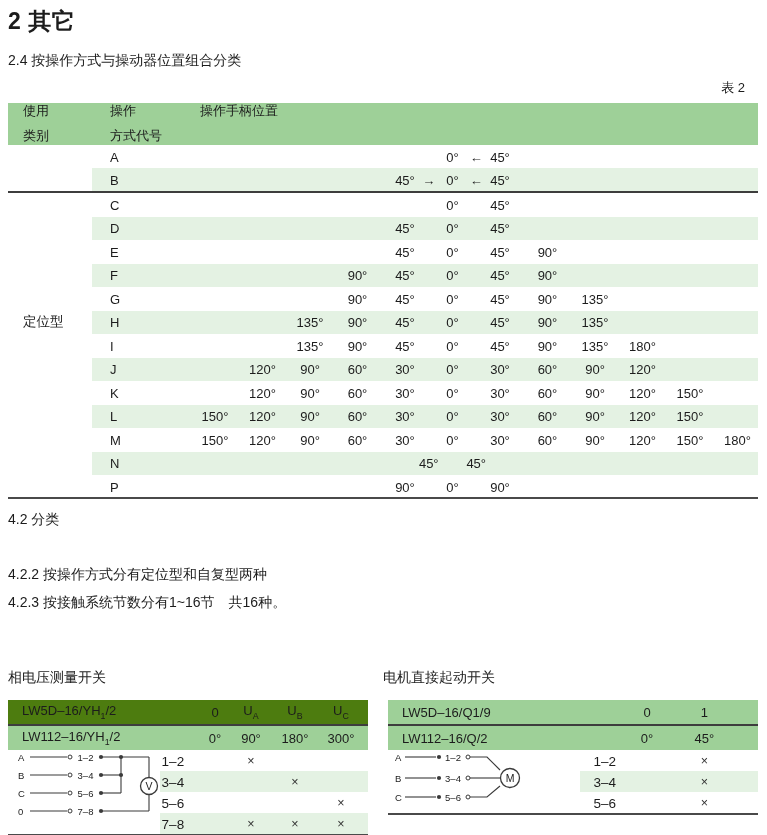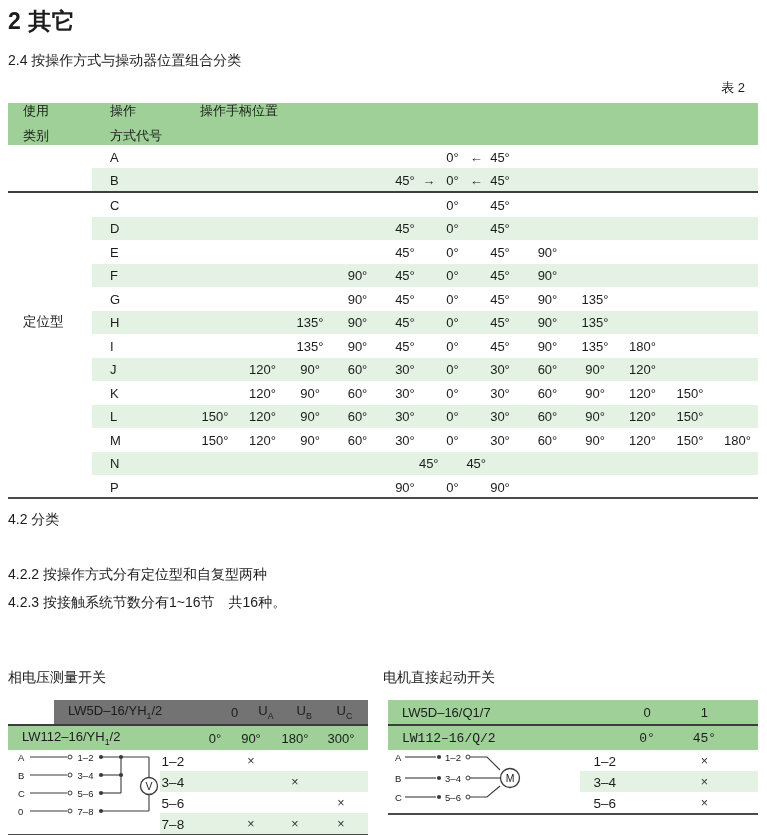--- a/index.html
+++ b/index.html
@@ -214,21 +214,21 @@
   </div>
 
   <div class="abs sec42" style="top:511px">4.2 分类</div>
   <div class="abs sec42" style="top:566px">4.2.2 按操作方式分有定位型和自复型两种</div>
   <div class="abs sec42" style="top:594px">4.2.3 按接触系统节数分有1~16节　共16种。</div>
 
   <div class="abs subttl" style="left:8px">相电压测量开关</div>
   <div class="abs subttl" style="left:383px">电机直接起动开关</div>
 
   <div id="mini-left" class="mini" style="left:8px;width:360px;height:136px">
-      <div class="mrow" style="top: 0px; height: 24px; background: #737373; margin-left: 46px;">
+      <div class="mrow" style="top: 0px; height: 24px; background: #4d7c0f;">
         <span class="mlabel">LW5D–16/YH<sub>1</sub>/2</span>
         <span class="mcol" style="left: 57.5%;">0</span>
         <span class="mcol" style="left: 67.5%;">U<sub>A</sub></span>
         <span class="mcol" style="left: 79.7%;">U<sub>B</sub></span>
         <span class="mcol" style="left: 92.5%;">U<sub>C</sub></span>
       </div>
       <div class="mrow" style="top: 26px; height: 24px; background: rgb(158, 208, 152);">
         <span class="mlabel">LW112–16/YH<sub>1</sub>/2</span>
         <span class="mcol" style="left: 57.5%;">0°</span>
         <span class="mcol" style="left: 67.5%;">90°</span>
@@ -253,25 +253,25 @@
         <div style="position: absolute; inset: 0px 0px 0px 152px; background: rgb(228, 242, 227);"></div>
         <span class="mxlabel" style="left: 45.8%;">7–8</span>
         <span class="mxmark" style="left: 67.5%;">×</span>
         <span class="mxmark" style="left: 79.7%;">×</span>
         <span class="mxmark" style="left: 92.5%;">×</span>
       </div>
       <div class="mline" style="top: 134px; background: rgb(74, 74, 74);"></div>
     </div>
   <div id="mini-right" class="mini" style="left:388px;width:370px;height:116px">
       <div class="mrow" style="top: 0px; height: 24px; background: rgb(158, 208, 152);">
-        <span class="mlabel">LW5D–16/Q1/7</span>
+        <span class="mlabel">LW5D–16/Q1/9</span>
         <span class="mcol" style="left: 70%;">0</span>
         <span class="mcol" style="left: 85.5%;">1</span>
       </div>
-      <div class="mrow" style="top: 26px; height: 24px; background: rgb(158, 208, 152); font-family: Liberation Mono, monospace;">
+      <div class="mrow" style="top: 26px; height: 24px; background: rgb(158, 208, 152);">
         <span class="mlabel">LW112–16/Q/2</span>
         <span class="mcol" style="left: 70%;">0°</span>
         <span class="mcol" style="left: 85.5%;">45°</span>
       </div>
       <div class="mline" style="top: 24px; background: rgb(61, 61, 61);"></div>
       <div class="mrow" style="top: 50px; height: 21px;">
         <span class="mxlabel" style="left: 58.6%;">1–2</span>
         <span class="mxmark" style="left: 85.5%;">×</span>
       </div>
       <div class="mrow" style="top: 71px; height: 21px;">

